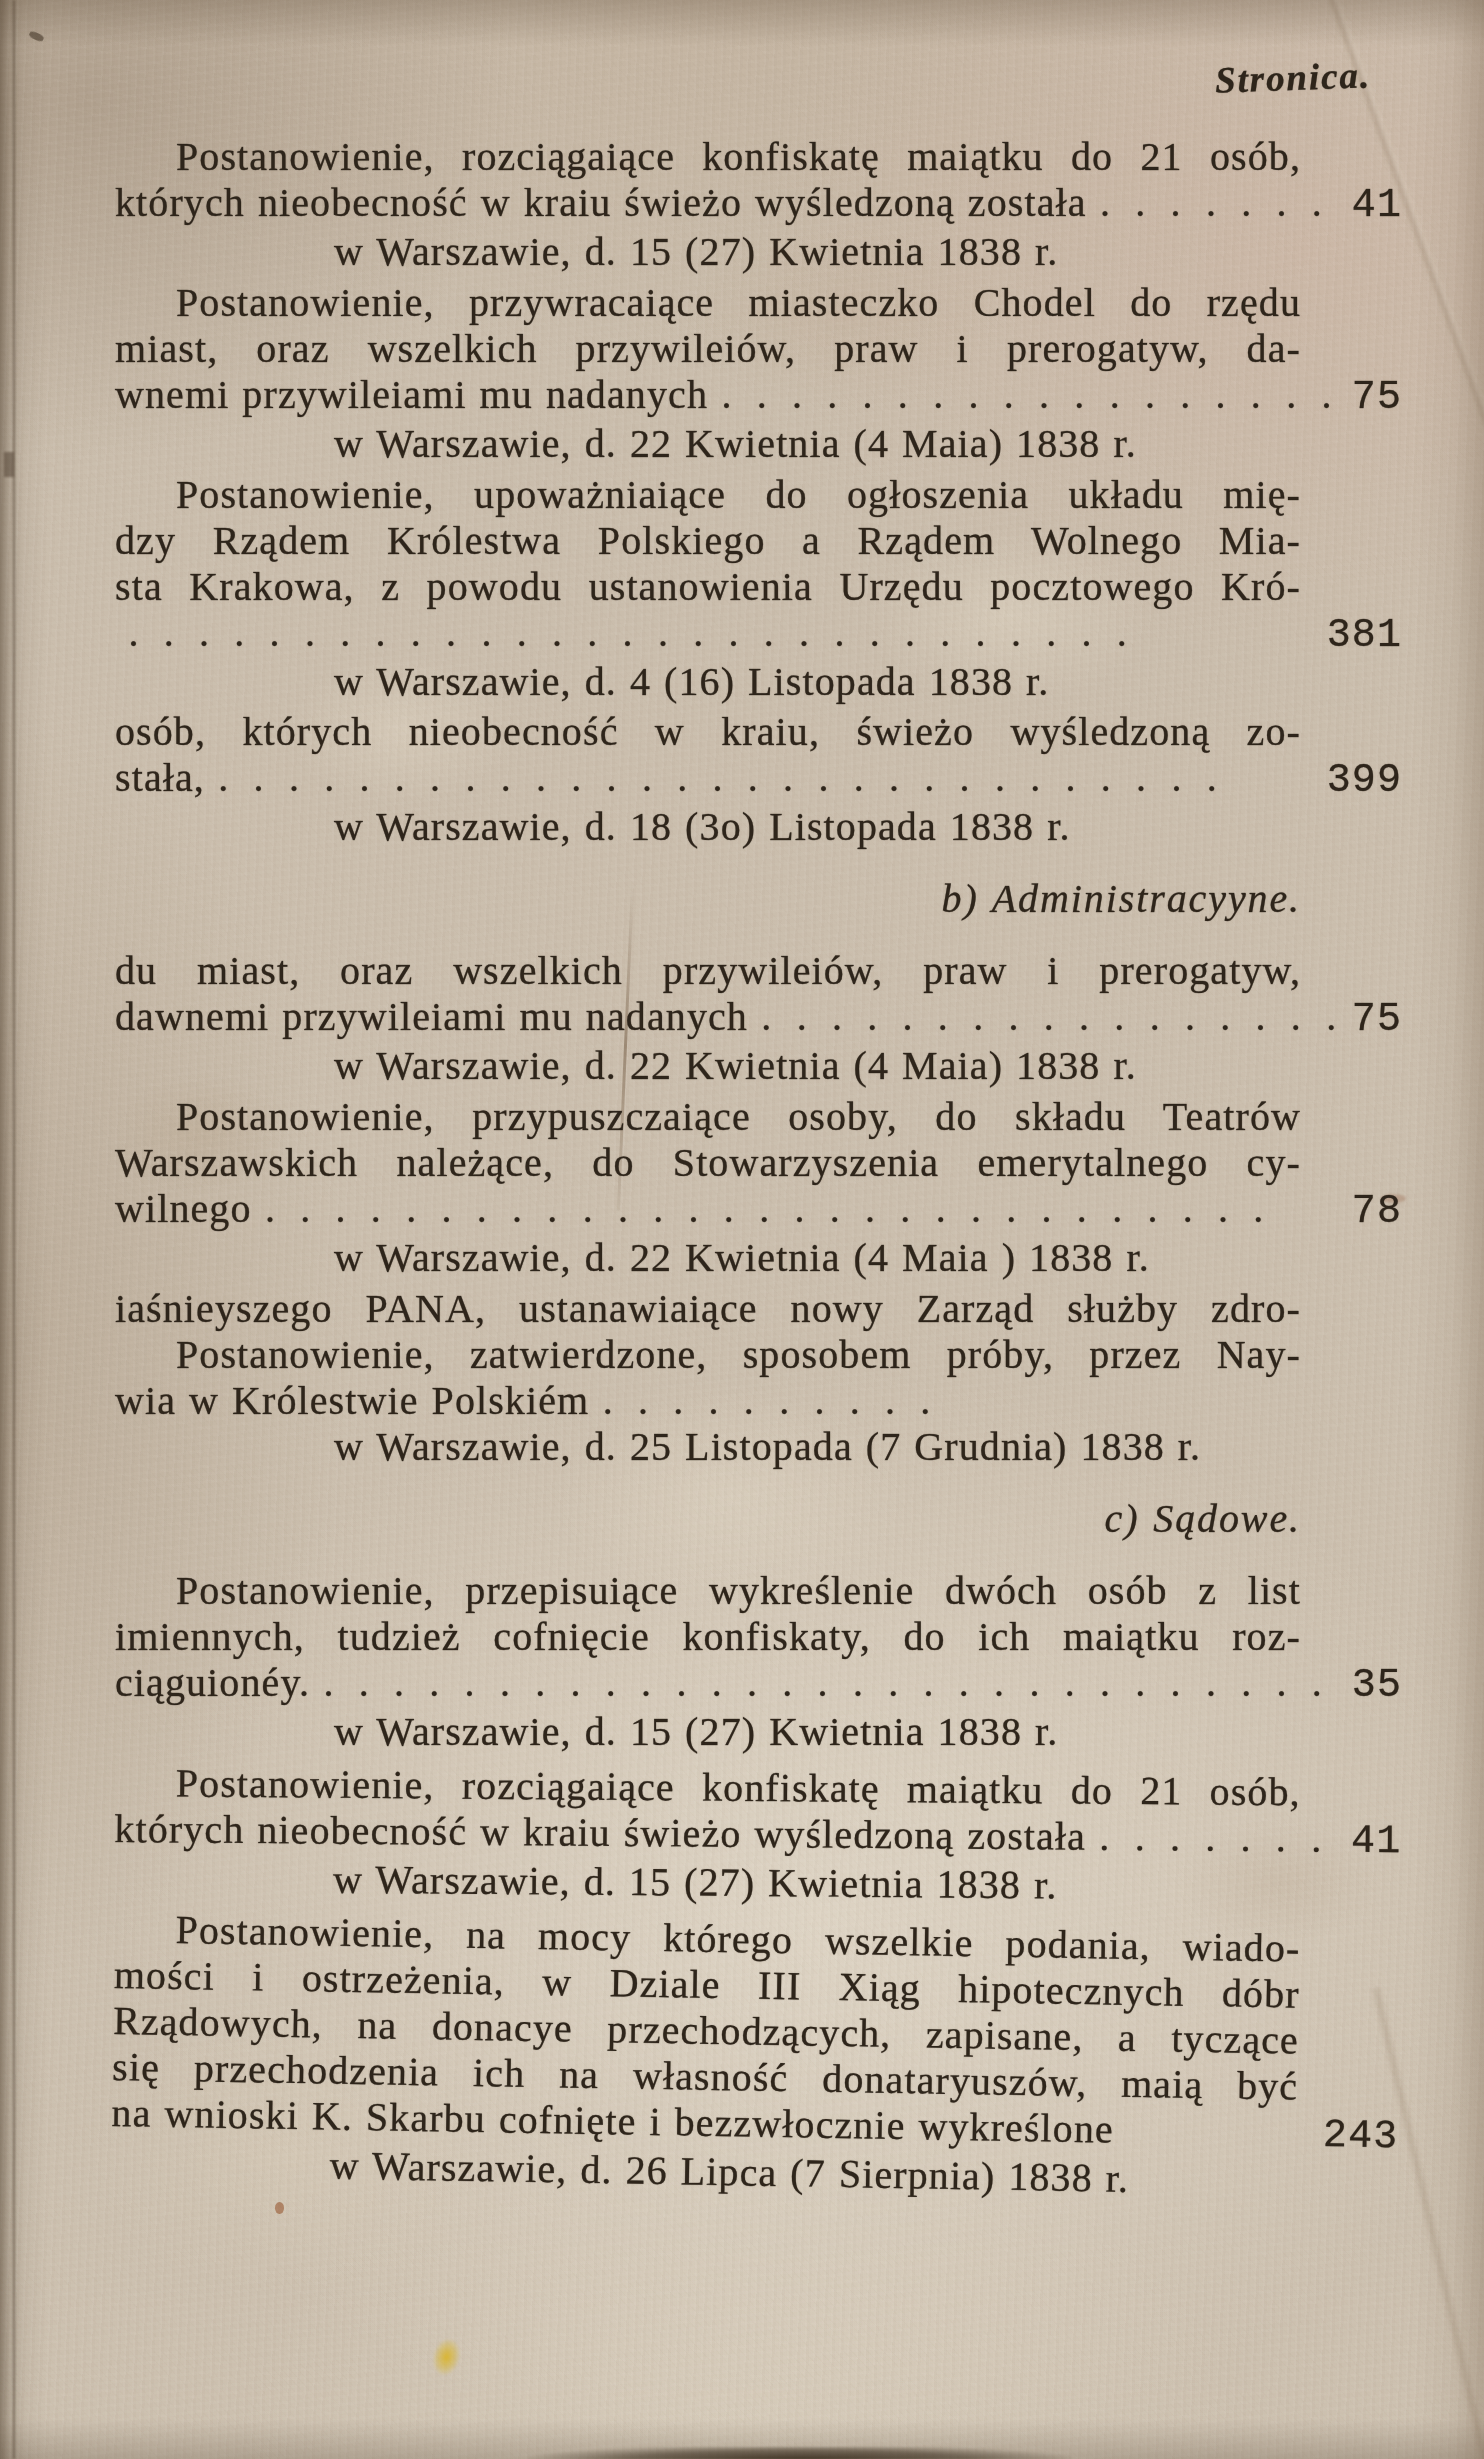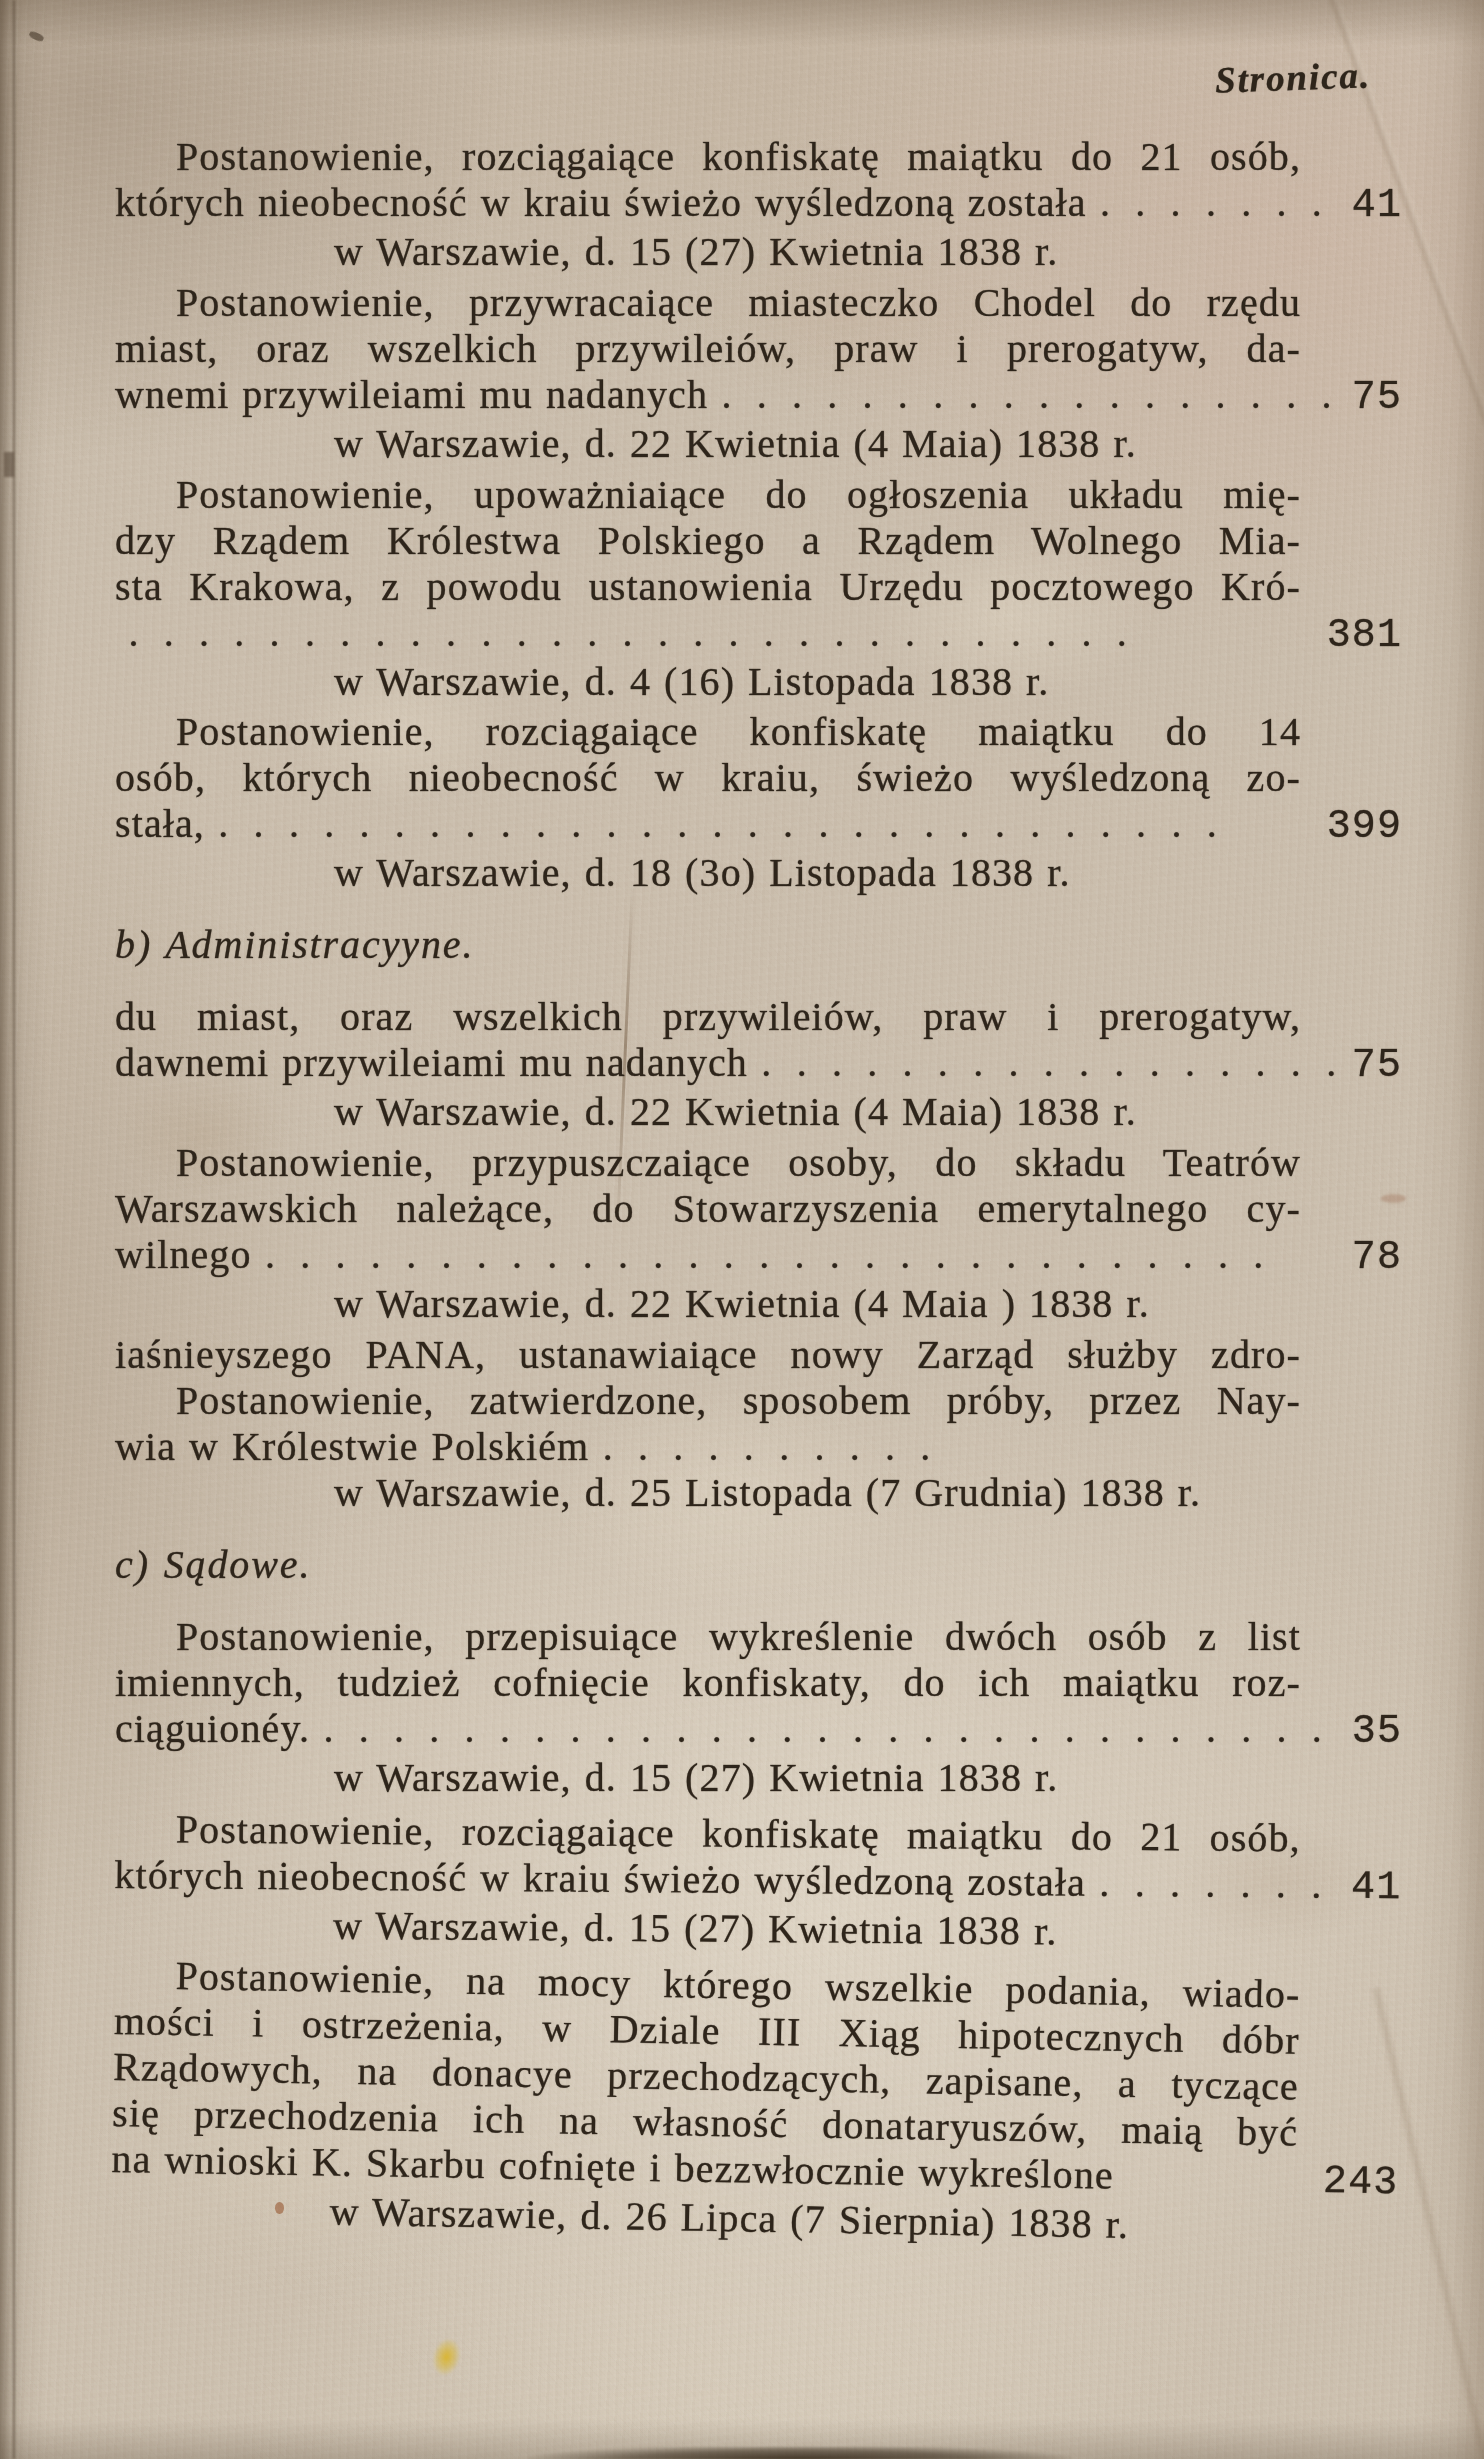--- a/index.html
+++ b/index.html
@@ -105,21 +105,21 @@
   .entry { margin: 0 0 4.8px 0; }
   .jline { text-align: justify; text-align-last: justify; }
   .jline.first { text-indent: 61px; }
   .ref-line { display: flex; align-items: baseline; width: 1287px; }
   .ref-text { flex: 0 0 auto; white-space: nowrap; }
   .leader { flex: 1 1 auto; overflow: hidden; white-space: nowrap;
     letter-spacing: 6.7px; padding: 0 3.8px 0 13.4px; }
   .page-num { flex: 0 0 auto; min-width: 60px; text-align: right; font-family: Liberation Mono, monospace; }
   .date-line { margin-left: 219px; }
   .section-header {
-    font-style: italic; text-align: left;
+    font-style: italic; text-align: right;
     margin: 26px 0 26px 0; letter-spacing: 1.9px;
   }
   .tilt-a { transform: rotate(0.45deg); transform-origin: 0 0; }
   .tilt-b { transform: rotate(0.95deg); transform-origin: 0 0; }
 </style>
 </head>
 <body>
 
 <div class="paper">
   <div class="blotches"></div>
@@ -162,21 +162,20 @@
         <div class="jline first">Postanowienie, upoważniaiące do ogłoszenia układu mię-</div>
         <div class="jline">dzy Rządem Królestwa Polskiego a Rządem Wolnego Mia-</div>
         <div class="jline">sta Krakowa, z powodu ustanowienia Urzędu pocztowego Kró-</div>
         <div class="ref-line">
           <span class="leader">. . . . . . . . . . . . . . . . . . . . . . . . . . . . .</span>
           <span class="page-num">381</span>
         </div>
         <div class="date-line">w Warszawie, d. 4 (16) Listopada 1838 r.</div>
       </div>
       <div class="entry">
-        <div class="jline first">Postanowienie, rozciągaiące konfiskatę maiątku do 14</div>
         <div class="jline">osób, których nieobecność w kraiu, świeżo wyśledzoną zo-</div>
         <div class="ref-line">
           <span class="ref-text">stała,</span>
           <span class="leader">. . . . . . . . . . . . . . . . . . . . . . . . . . . . .</span>
           <span class="page-num">399</span>
         </div>
         <div class="date-line">w Warszawie, d. 18 (3o) Listopada 1838 r.</div>
       </div>
       <div class="section-header">b) Administracyyne.</div>
       <div class="entry">

